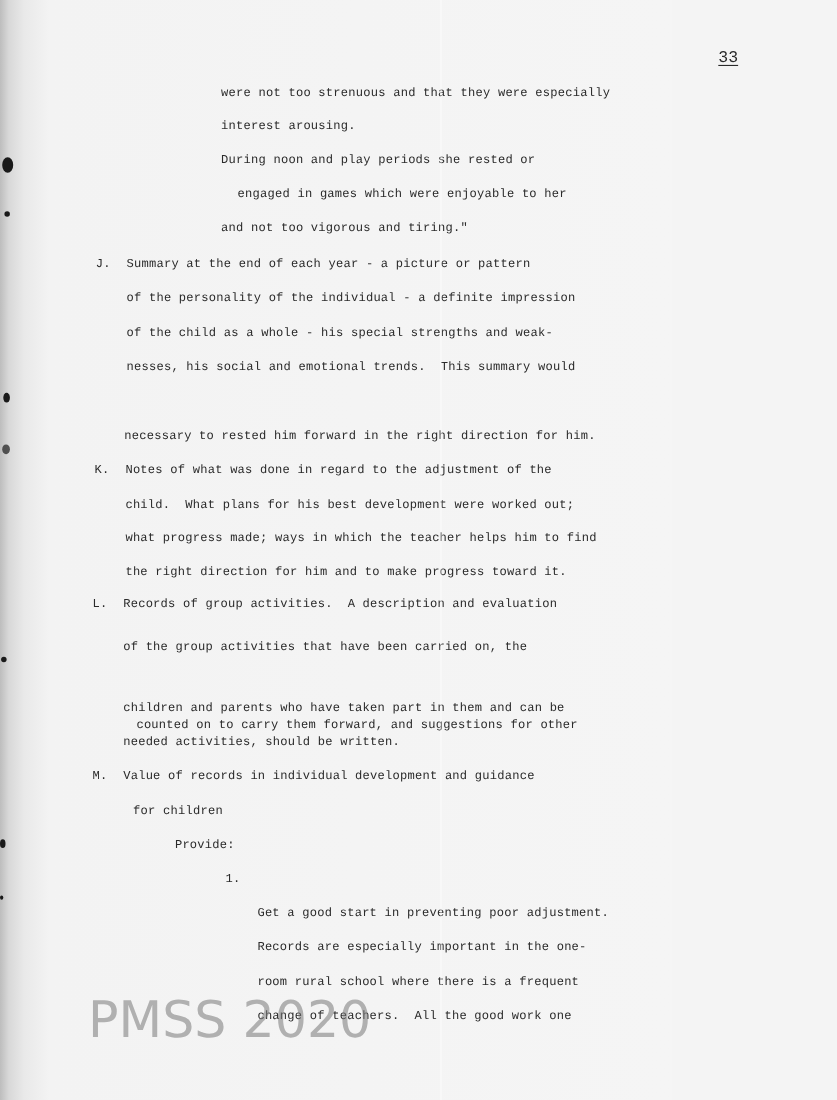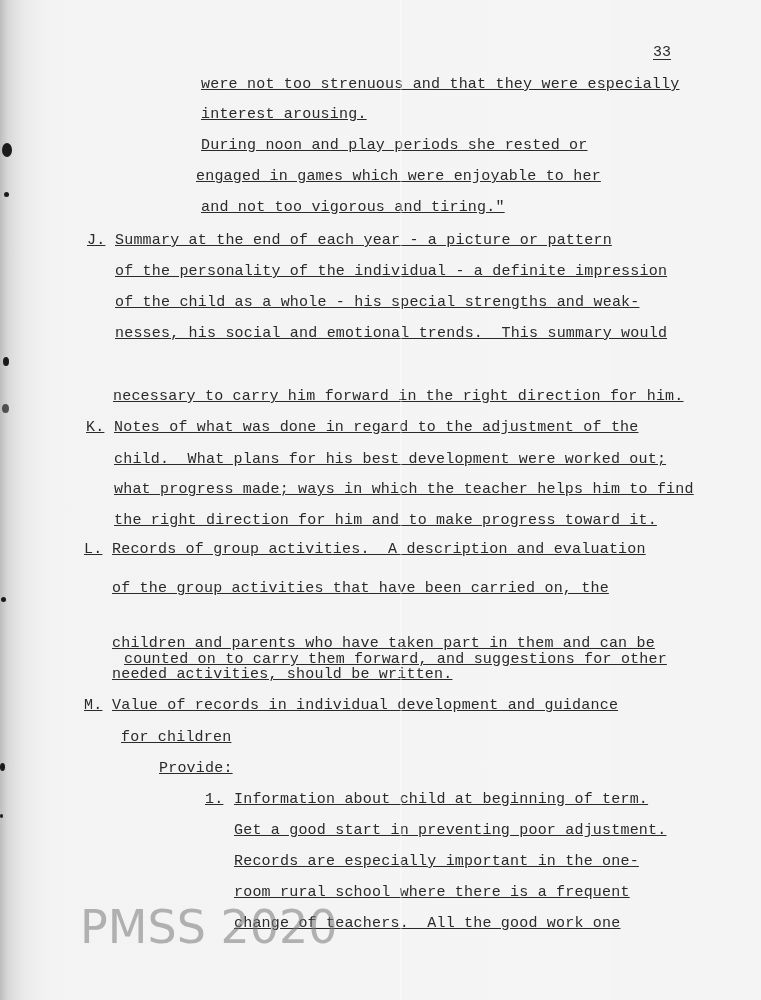--- a/index.html
+++ b/index.html
@@ -17,23 +17,22 @@
     .page::after {
       content: ""; position: absolute; left: 400px; top: 0; width: 2px; height: 1000px;
       background: rgba(255,255,255,0.35);
     }
     .hole { position: absolute; border-radius: 50%; background: #1a1a1a; }
     .page-num {
       position: absolute; left: 653px; top: 44px; font-size: 15px;
       text-decoration: underline; text-underline-offset: 3px;
     }
     .line {
-      position: absolute; font-size: 15px; white-space: pre; letter-spacing: 0.2px;
+      position: absolute; font-size: 11px; white-space: pre; letter-spacing: 0.2px;
       line-height: 18px;
-      text-decoration: underline;
     }
     .watermark {
       position: absolute; left: 38px; top: 900px; font-family: "DejaVu Sans", sans-serif;
       font-size: 46px; color: rgba(120,120,120,0.55); letter-spacing: 0px; margin-left: 42px;
     }
   </style>
 </head>
 <body>
 
 <div class="page">
@@ -44,49 +43,48 @@
   <div class="hole" style="left:2px;top:404px;width:7px;height:9px;opacity:0.7;"></div>
   <div class="hole" style="left:1px;top:597px;width:5px;height:5px;"></div>
   <div class="hole" style="left:0px;top:763px;width:5px;height:8px;"></div>
   <div class="hole" style="left:0px;top:814px;width:3px;height:4px;"></div>
 
   <div class="page-num">33</div>
 
   <div class="line" style="left:201px;top:76px;">were not too strenuous and that they were especially</div>
   <div class="line" style="left:201px;top:106px;">interest arousing.</div>
   <div class="line" style="left:201px;top:137px;">During noon and play periods she rested or</div>
-  <div class="line" style="left:196px;top:168px;">engaged in games which were enjoyable to her</div>
+  <div class="line" style="left:216px;top:168px;">engaged in games which were enjoyable to her</div>
   <div class="line" style="left:201px;top:199px;">and not too vigorous and tiring."</div>
 
   <div class="line" style="left:87px;top:232px;">J.</div>
   <div class="line" style="left:115px;top:232px;">Summary at the end of each year - a picture or pattern</div>
   <div class="line" style="left:115px;top:263px;">of the personality of the individual - a definite impression</div>
   <div class="line" style="left:115px;top:294px;">of the child as a whole - his special strengths and weak-</div>
   <div class="line" style="left:115px;top:325px;">nesses, his social and emotional trends.  This summary would</div>
-  <div class="line" style="left:113px;top:388px;">necessary to carry him forward in the right direction for him.</div>
+  <div class="line" style="left:113px;top:388px;">necessary to rested him forward in the right direction for him.</div>
 
   <div class="line" style="left:86px;top:419px;">K.</div>
   <div class="line" style="left:114px;top:419px;">Notes of what was done in regard to the adjustment of the</div>
   <div class="line" style="left:114px;top:451px;">child.  What plans for his best development were worked out;</div>
   <div class="line" style="left:114px;top:481px;">what progress made; ways in which the teacher helps him to find</div>
   <div class="line" style="left:114px;top:512px;">the right direction for him and to make progress toward it.</div>
 
   <div class="line" style="left:84px;top:541px;">L.</div>
   <div class="line" style="left:112px;top:541px;">Records of group activities.  A description and evaluation</div>
   <div class="line" style="left:112px;top:580px;">of the group activities that have been carried on, the</div>
   <div class="line" style="left:112px;top:604px;margin-top:31px;">children and parents who have taken part in them and can be</div>
   <div class="line" style="left:124px;top:635px;margin-top:16px;">counted on to carry them forward, and suggestions for other</div>
   <div class="line" style="left:112px;top:666px;">needed activities, should be written.</div>
 
   <div class="line" style="left:84px;top:697px;">M.</div>
   <div class="line" style="left:112px;top:697px;">Value of records in individual development and guidance</div>
   <div class="line" style="left:121px;top:729px;">for children</div>
   <div class="line" style="left:159px;top:760px;">Provide:</div>
 
   <div class="line" style="left:205px;top:791px;">1.</div>
-  <div class="line" style="left:234px;top:791px;">Information about child at beginning of term.</div>
   <div class="line" style="left:234px;top:822px;">Get a good start in preventing poor adjustment.</div>
   <div class="line" style="left:234px;top:853px;">Records are especially important in the one-</div>
   <div class="line" style="left:234px;top:884px;">room rural school where there is a frequent</div>
   <div class="line" style="left:234px;top:915px;">change of teachers.  All the good work one</div>
 
   <div class="watermark">PMSS 2020</div>
 </div>
 
 </body></html>

